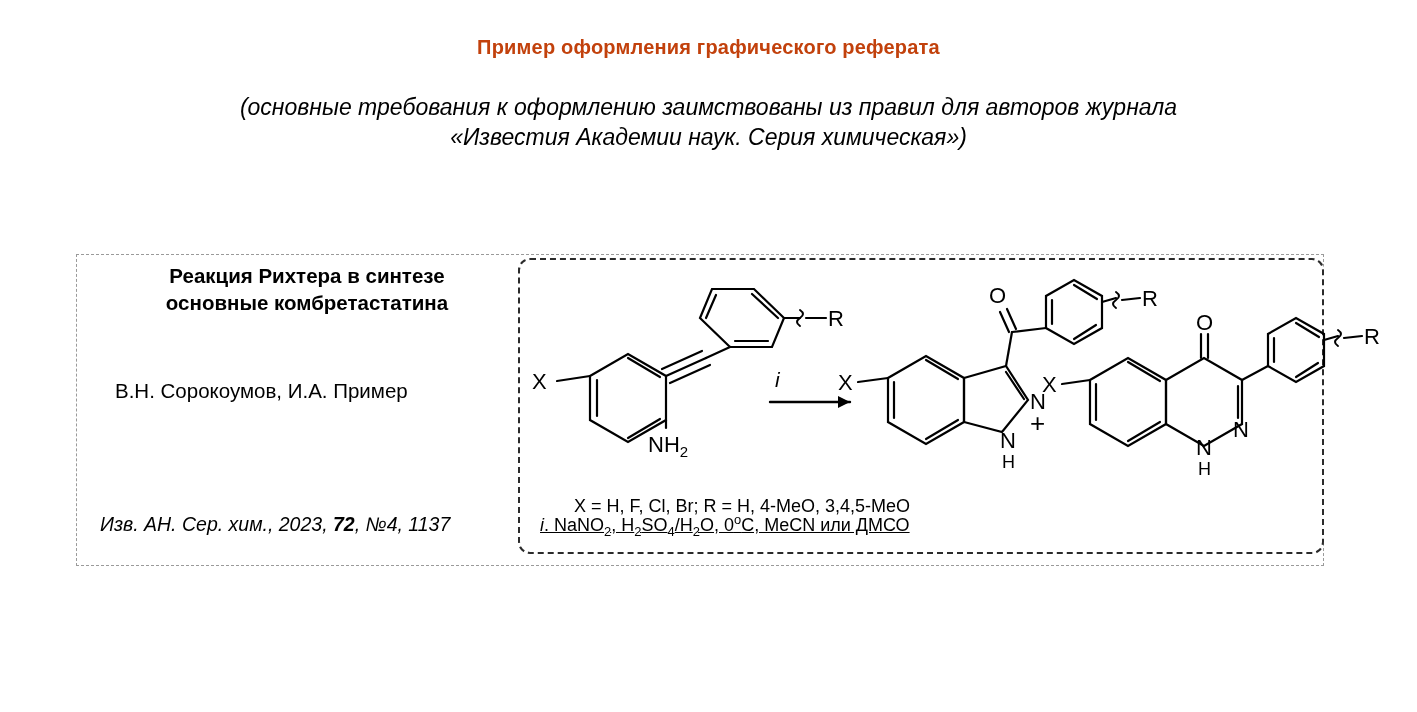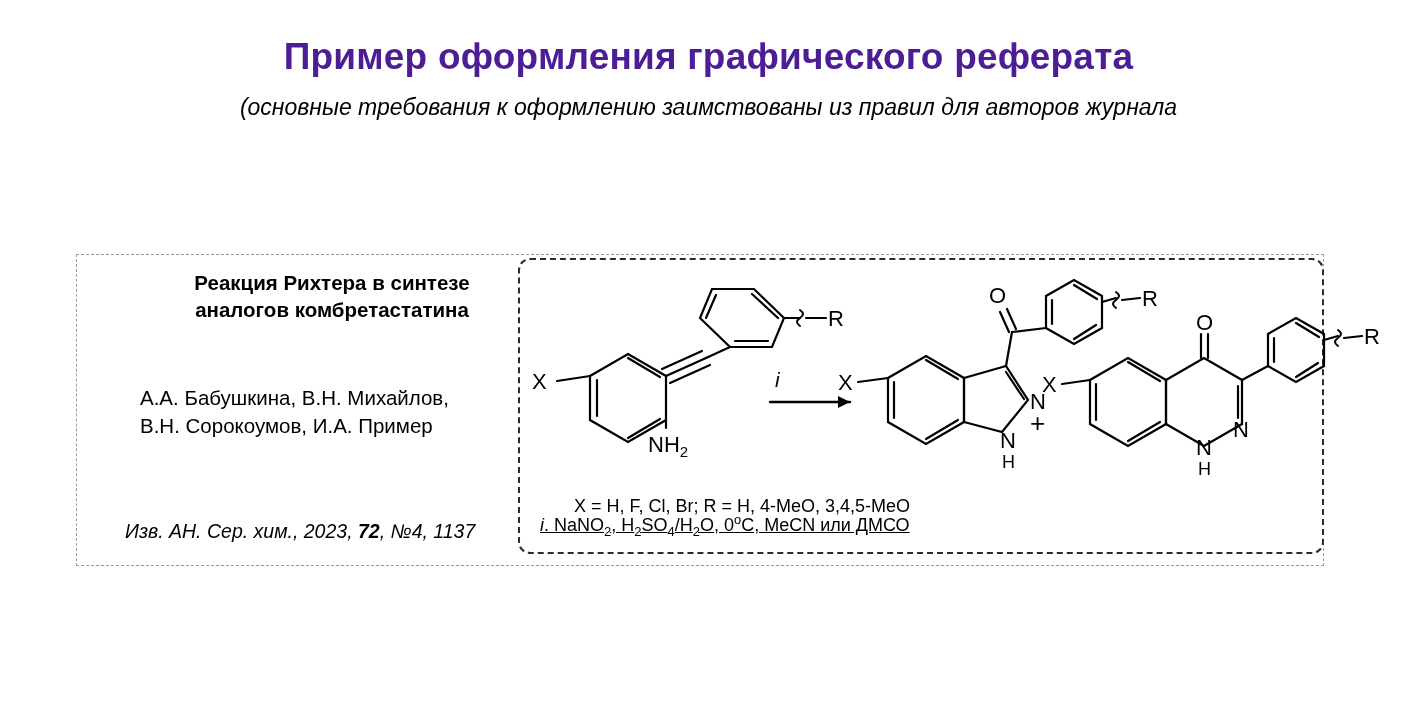--- a/index.html
+++ b/index.html
@@ -15,23 +15,23 @@
     overflow: hidden;
   }
 
   
   .title-main {
     position: absolute;
     top: 36px;
     left: 0;
     width: 1417px;
     text-align: center;
-    color: #4c1d95;
+    color: #c2410c;
     font-weight: bold;
-    font-size: 37px;
+    font-size: 20px;
     letter-spacing: 0.2px;
   }
   .subtitle {
     position: absolute;
     top: 92px;
     left: 0;
     width: 1417px;
     text-align: center;
     color: #000000;
     font-style: italic;
@@ -47,24 +47,23 @@
     width: 1248px;
     height: 312px;
     border: 1px dashed #9a9a9a;
     box-sizing: border-box;
   }
 
   
   .left-col {
     position: absolute;
     left: 100px;
-    top: 262px;
+    top: 255px;
     width: 410px;
     height: 296px;
-    margin-left: 25px;
   }
   .art-title {
     position: absolute;
     top: 7px;
     left: 22px;
     width: 370px;
     text-align: center;
     font-weight: bold;
     font-size: 20.5px;
     line-height: 27px;
@@ -119,31 +118,31 @@
   sub { font-size: 0.72em; }
   sup { font-size: 0.72em; }
 </style>
 </head>
 <body>
 
 <div class="title-main">Пример оформления графического реферата</div>
 
 <div class="subtitle">
   <div>(основные требования к оформлению заимствованы из правил для авторов журнала</div>
+  <div>«Известия Академии наук. Серия химическая»)</div>
 </div>
 
 <div class="abstract-frame"></div>
 
 <div class="left-col">
   <div class="art-title">
     <div>Реакция Рихтера в синтезе</div>
-    <div>аналогов комбретастатина</div>
+    <div>основные комбретастатина</div>
   </div>
   <div class="authors">
-    <div>А.А. Бабушкина, В.Н. Михайлов,</div>
     <div>В.Н. Сорокоумов, И.А. Пример</div>
   </div>
   <div class="citation"><span>Изв. АН. Сер. хим., 2023, </span><b>72</b><span>, №4, 1137</span></div>
 </div>
 
 <div class="scheme-box"></div>
 
 <svg class="scheme-svg" width="1417" height="712">
   <g stroke="#000" stroke-width="2.2" fill="none" stroke-linecap="round">
 

